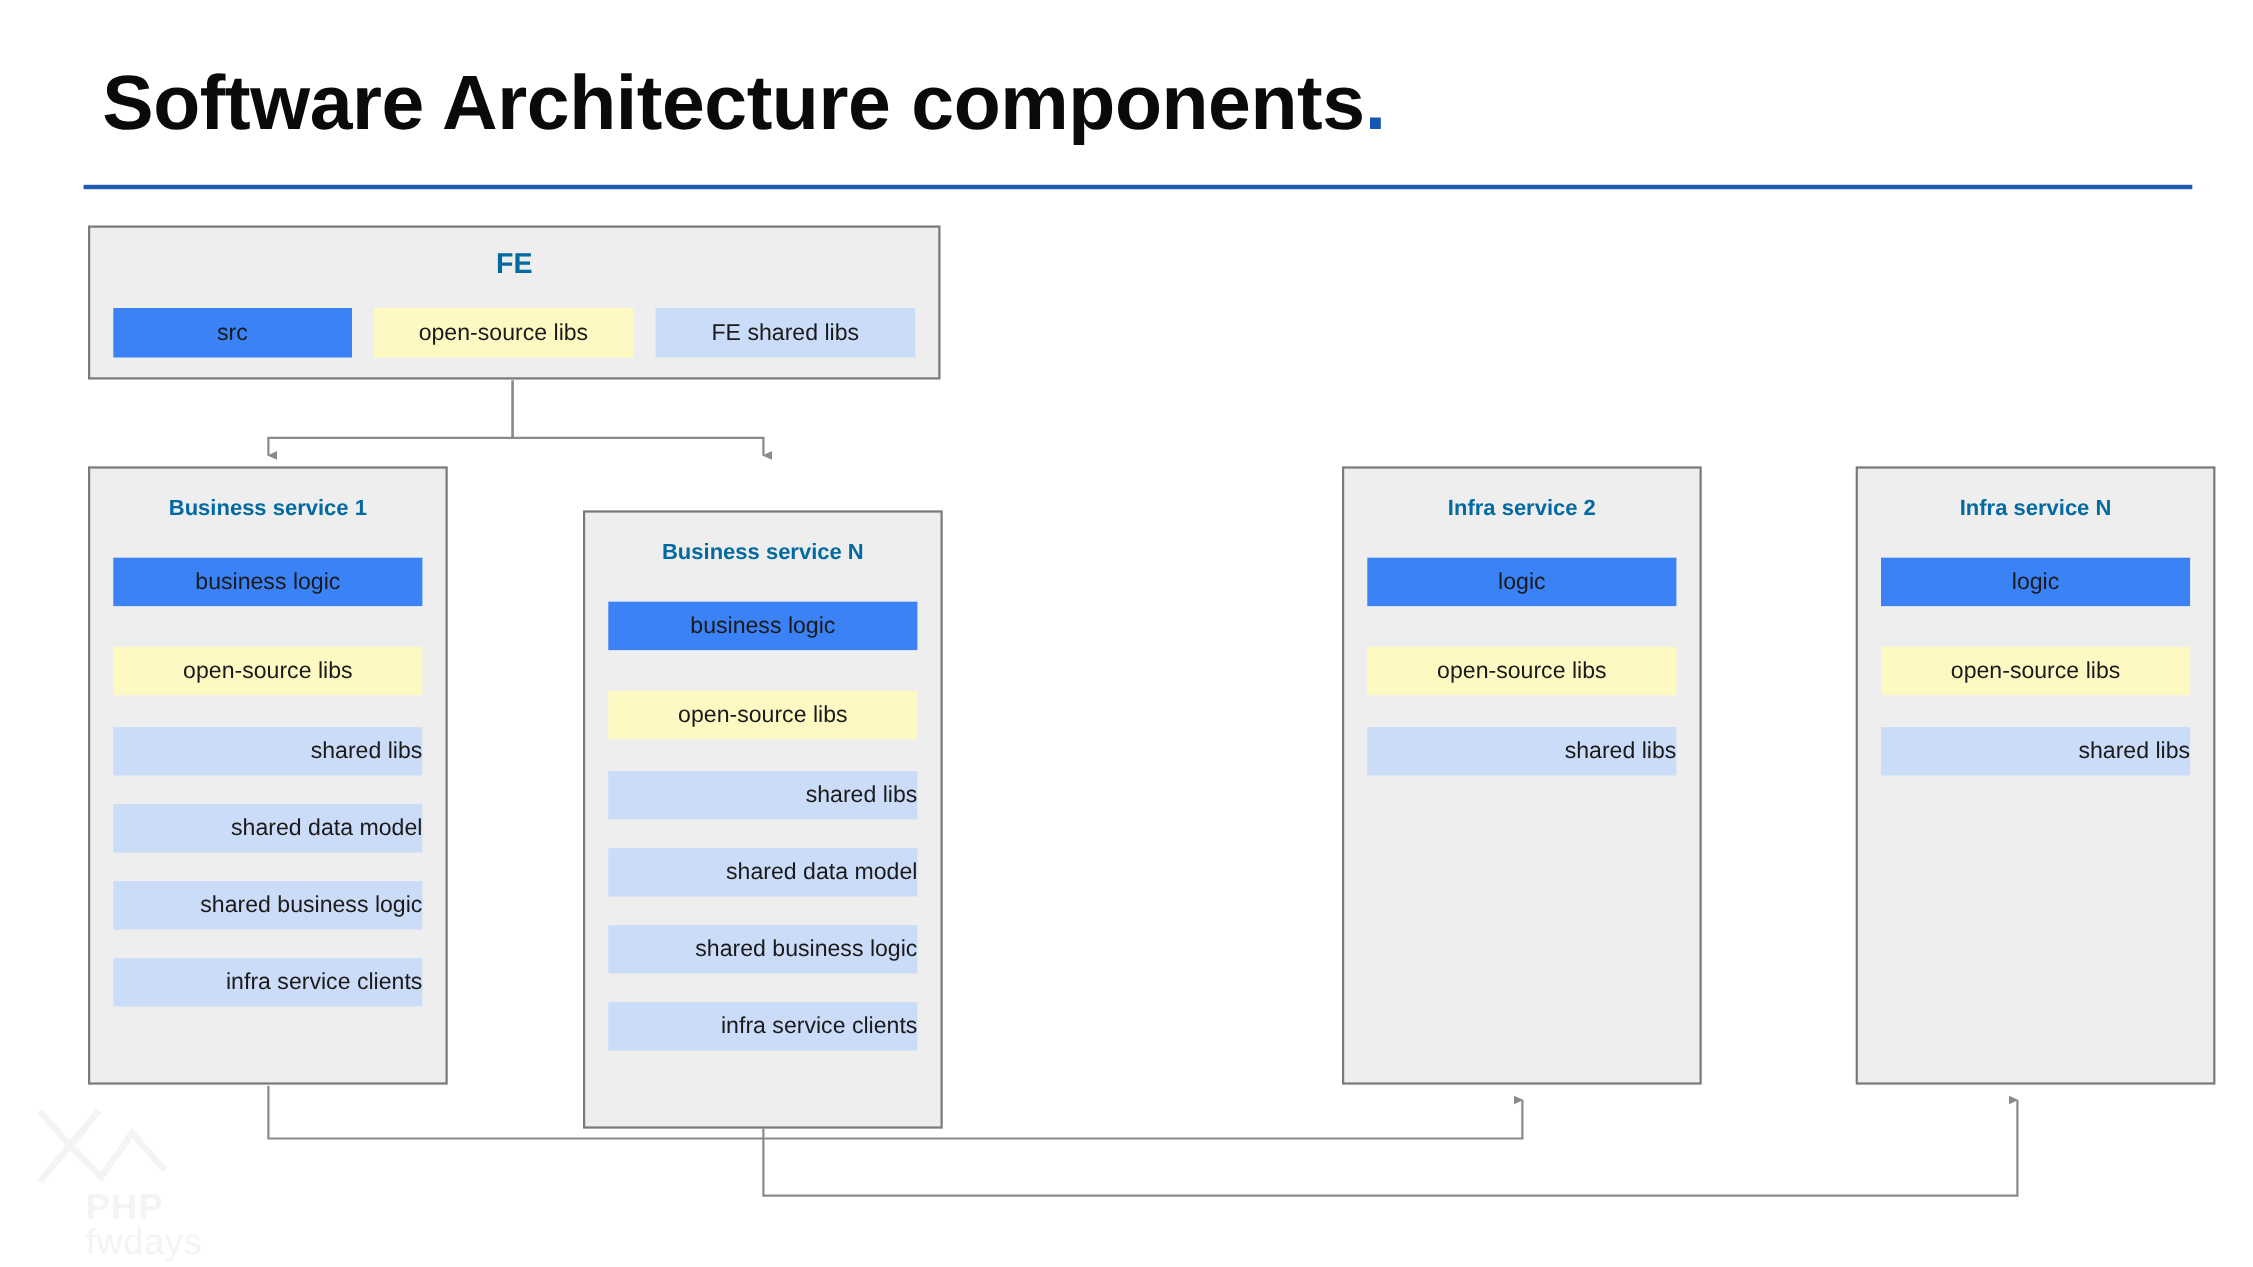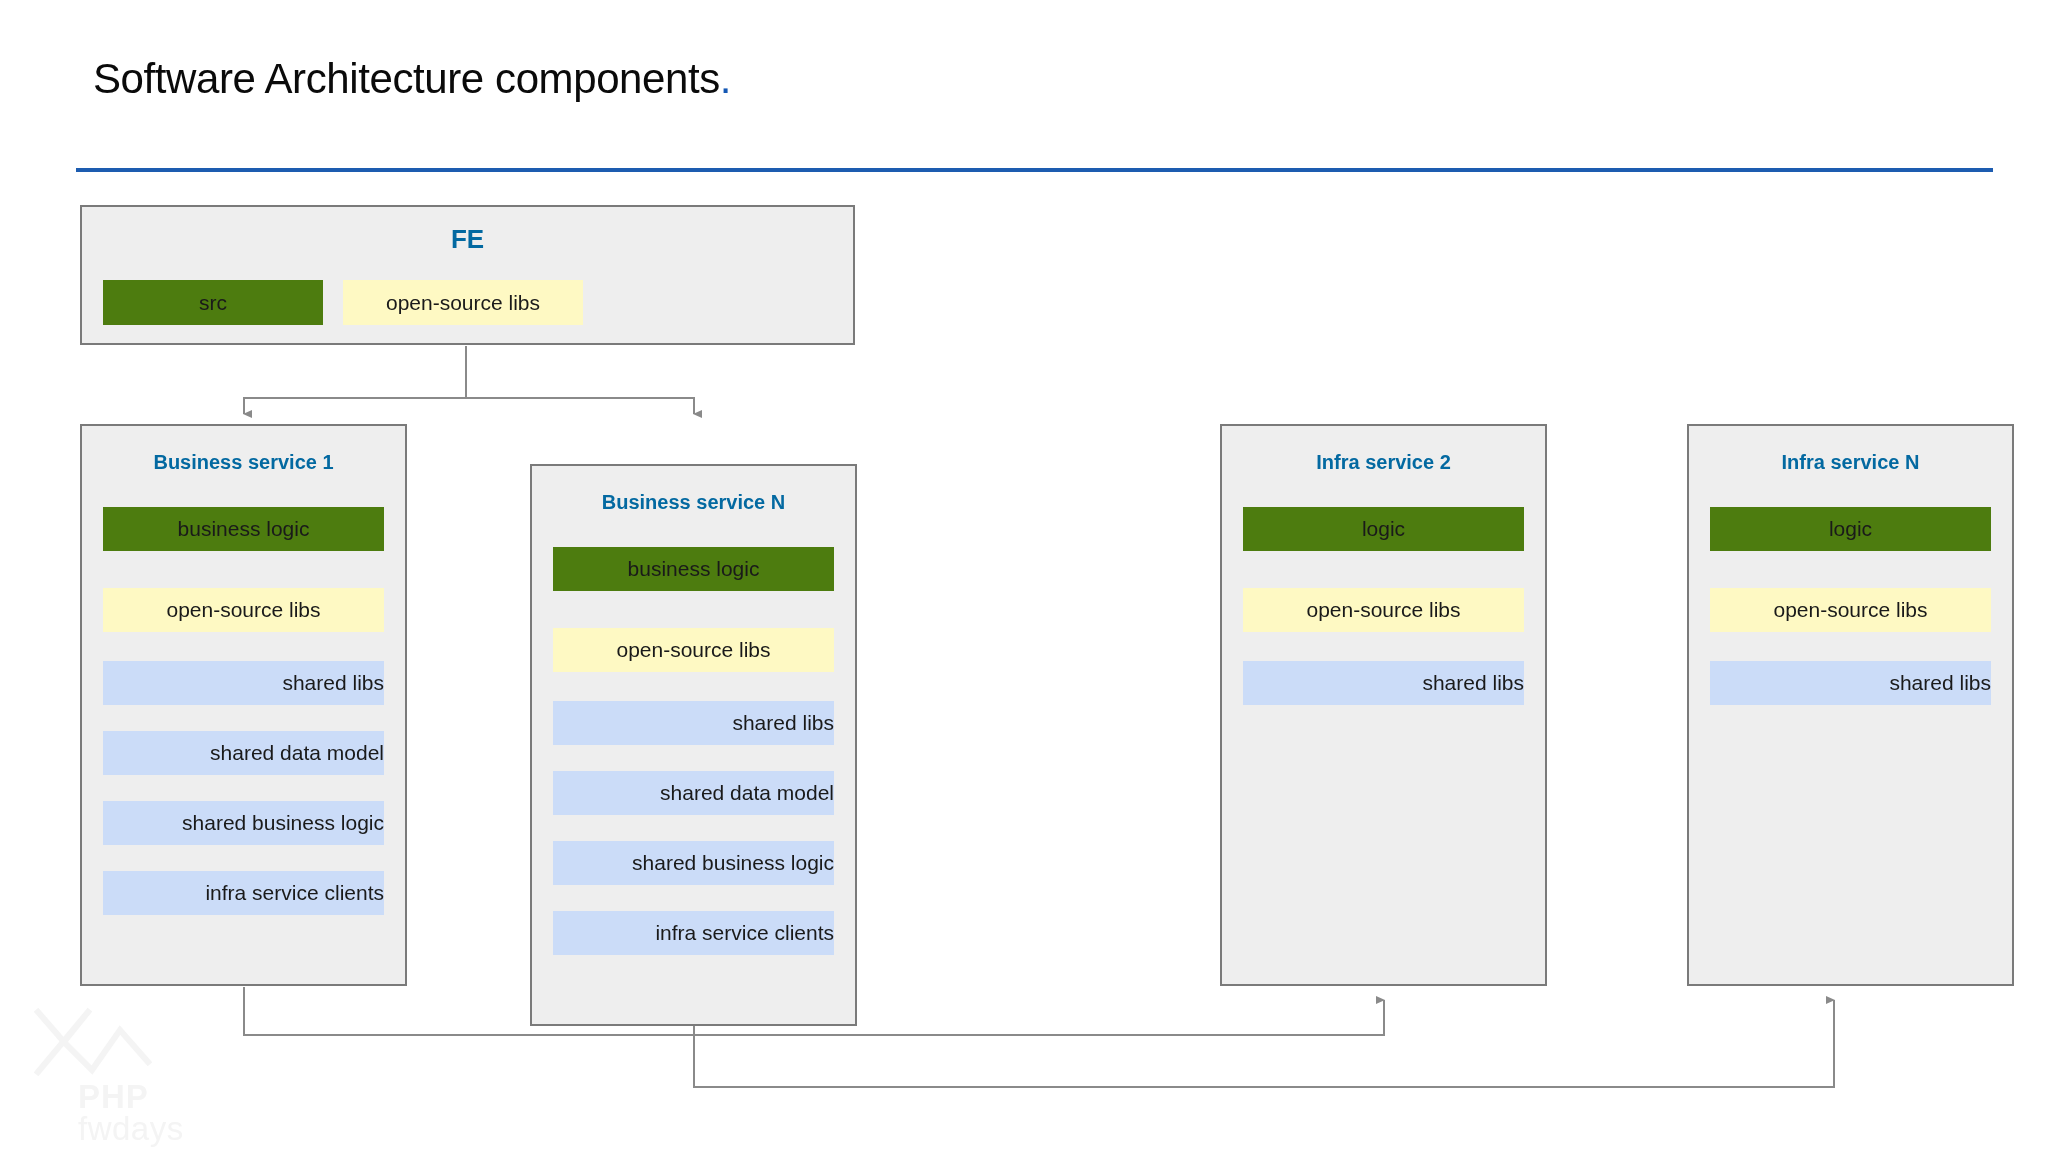--- a/index.html
+++ b/index.html
@@ -22,22 +22,22 @@
 
   
   #title-block {
     position: absolute;
     left: 93px;
     top: 58px;
     width: 1700px;
     height: 95px;
   }
   #page-title {
-    font-size: 42px;
-    font-weight: normal;
+    font-size: 70px;
+    font-weight: bold;
     color: #0a0a0a;
     letter-spacing: -0.4px;
     line-height: 1;
     white-space: nowrap;
   }
   #page-title .dot {
     color: #1458b4;
   }
   #title-rule {
     position: absolute;
@@ -90,21 +90,21 @@
 
   
   .chip {
     text-align: center;
     font-size: 21px;
     color: #1a1a1a;
     box-sizing: border-box;
     white-space: nowrap;
     overflow: hidden;
   }
-  .chip.green { background: #4d7c0f; }
+  .chip.green { background: #3b82f6; }
   .chip.gray  { background: #fef9c3; }
   .chip.blue  { background: #cbdcf8; }
 
   
   .service-box {
     top: 424px;
     width: 327px;
     height: 562px;
   }
   #svc-bs1  { left: 80px; }
@@ -197,20 +197,21 @@
     <path d="M 244 987 L 244 1035 L 1384 1035 L 1384 1000" fill="none" stroke="#8a8a8a" stroke-width="2" marker-end="url(#arrow-up)"></path>
 
     <path d="M 694 987 L 694 1087 L 1834 1087 L 1834 1000" fill="none" stroke="#8a8a8a" stroke-width="2" marker-end="url(#arrow-up)"></path>
   </svg>
 
   <div class="box" id="fe-box">
     <div class="box-title" id="fe-title">FE</div>
     <div id="fe-chip-row">
       <div class="chip green chip-src">src</div>
       <div class="chip gray chip-osl">open-source libs</div>
+      <div class="chip blue chip-fsl">FE shared libs</div>
     </div>
   </div>
 
   <div class="box service-box" id="svc-bs1">
     <div class="box-title">Business service 1</div>
     <div class="service-stack">
       <div class="chip green">business logic</div>
       <div class="chip gray">open-source libs</div>
       <div class="chip blue">shared libs</div>
       <div class="chip blue">shared data model</div>

